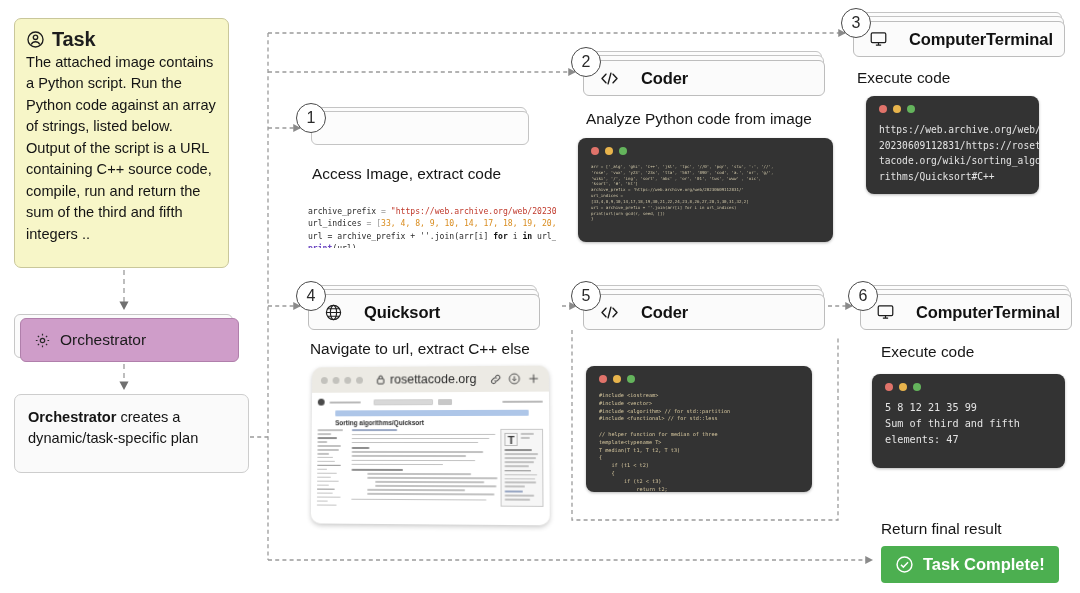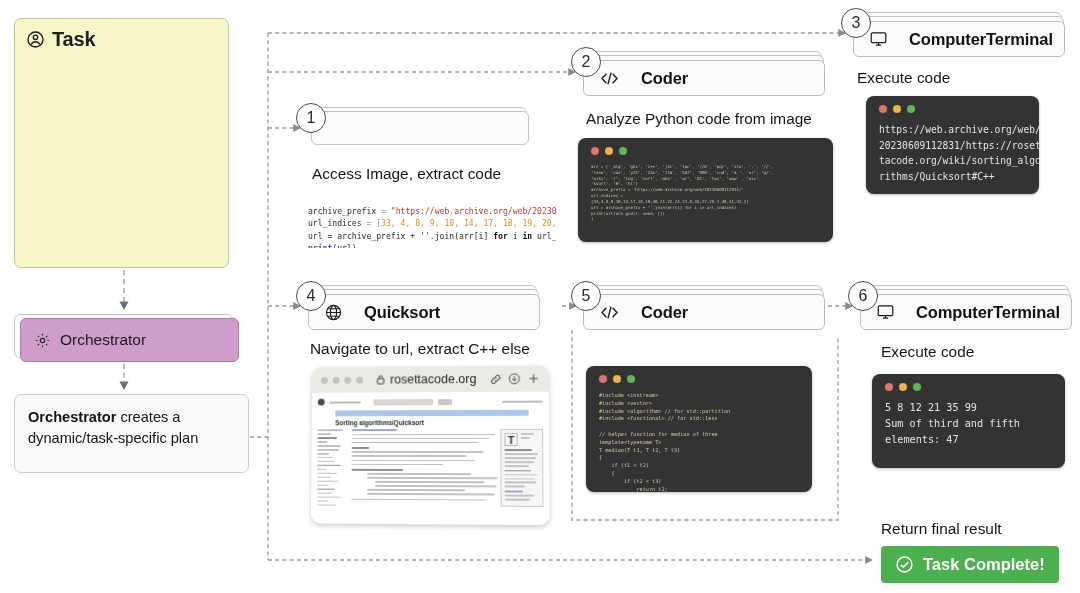--- a/index.html
+++ b/index.html
@@ -196,20 +196,21 @@
     <div class="task-head">
       <span>
         <svg class="ic" width="19" height="19" viewBox="0 0 24 24" fill="none" stroke="#1d1d1d" stroke-width="1.7">
           <circle cx="12" cy="12" r="9.5"></circle>
             <circle cx="12" cy="9.2" r="2.8"></circle>
           <path d="M6.6 18.4c1.1-2.3 3.1-3.5 5.4-3.5s4.3 1.2 5.4 3.5"></path>
         </svg>
       </span>
       <span class="ttl">Task</span>
     </div>
+    <div class="task-body">The attached image contains a Python script. Run the Python code against an array of strings, listed below. Output of the script is a URL containing C++ source code, compile, run and return the sum of the third and fifth integers ..</div>
   </div>
 
   <div class="orch-wrap">
     <div class="orch-shadow"></div>
     <div class="orch">
       <span>
         <svg class="ic" width="17" height="17" viewBox="0 0 24 24" fill="none" stroke="#2a2a2a" stroke-width="1.7">
           <circle cx="12" cy="12" r="3.1"></circle>
           <path d="M12 2.6v2.4M12 19v2.4M21.4 12H19M5 12H2.6M18.6 5.4l-1.7 1.7M7.1 16.9l-1.7 1.7M18.6 18.6l-1.7-1.7M7.1 7.1L5.4 5.4"></path>
         </svg>

